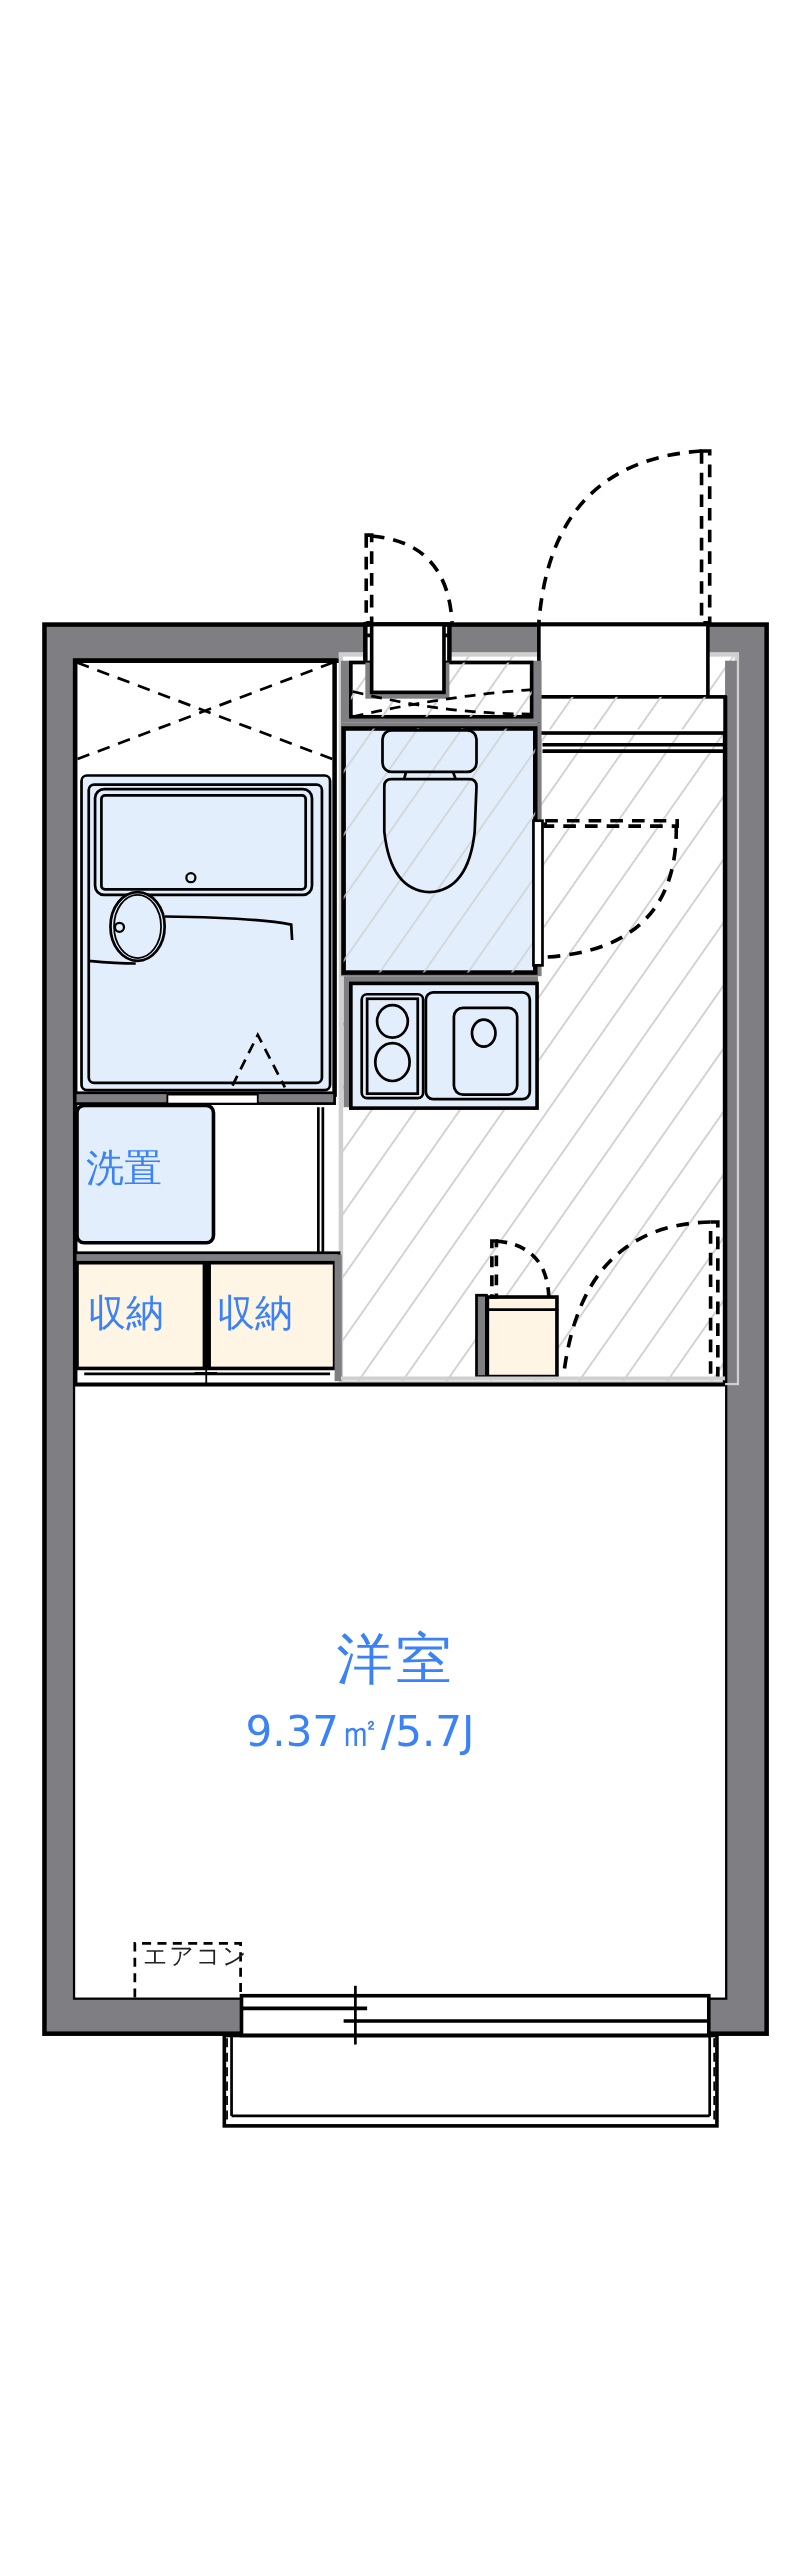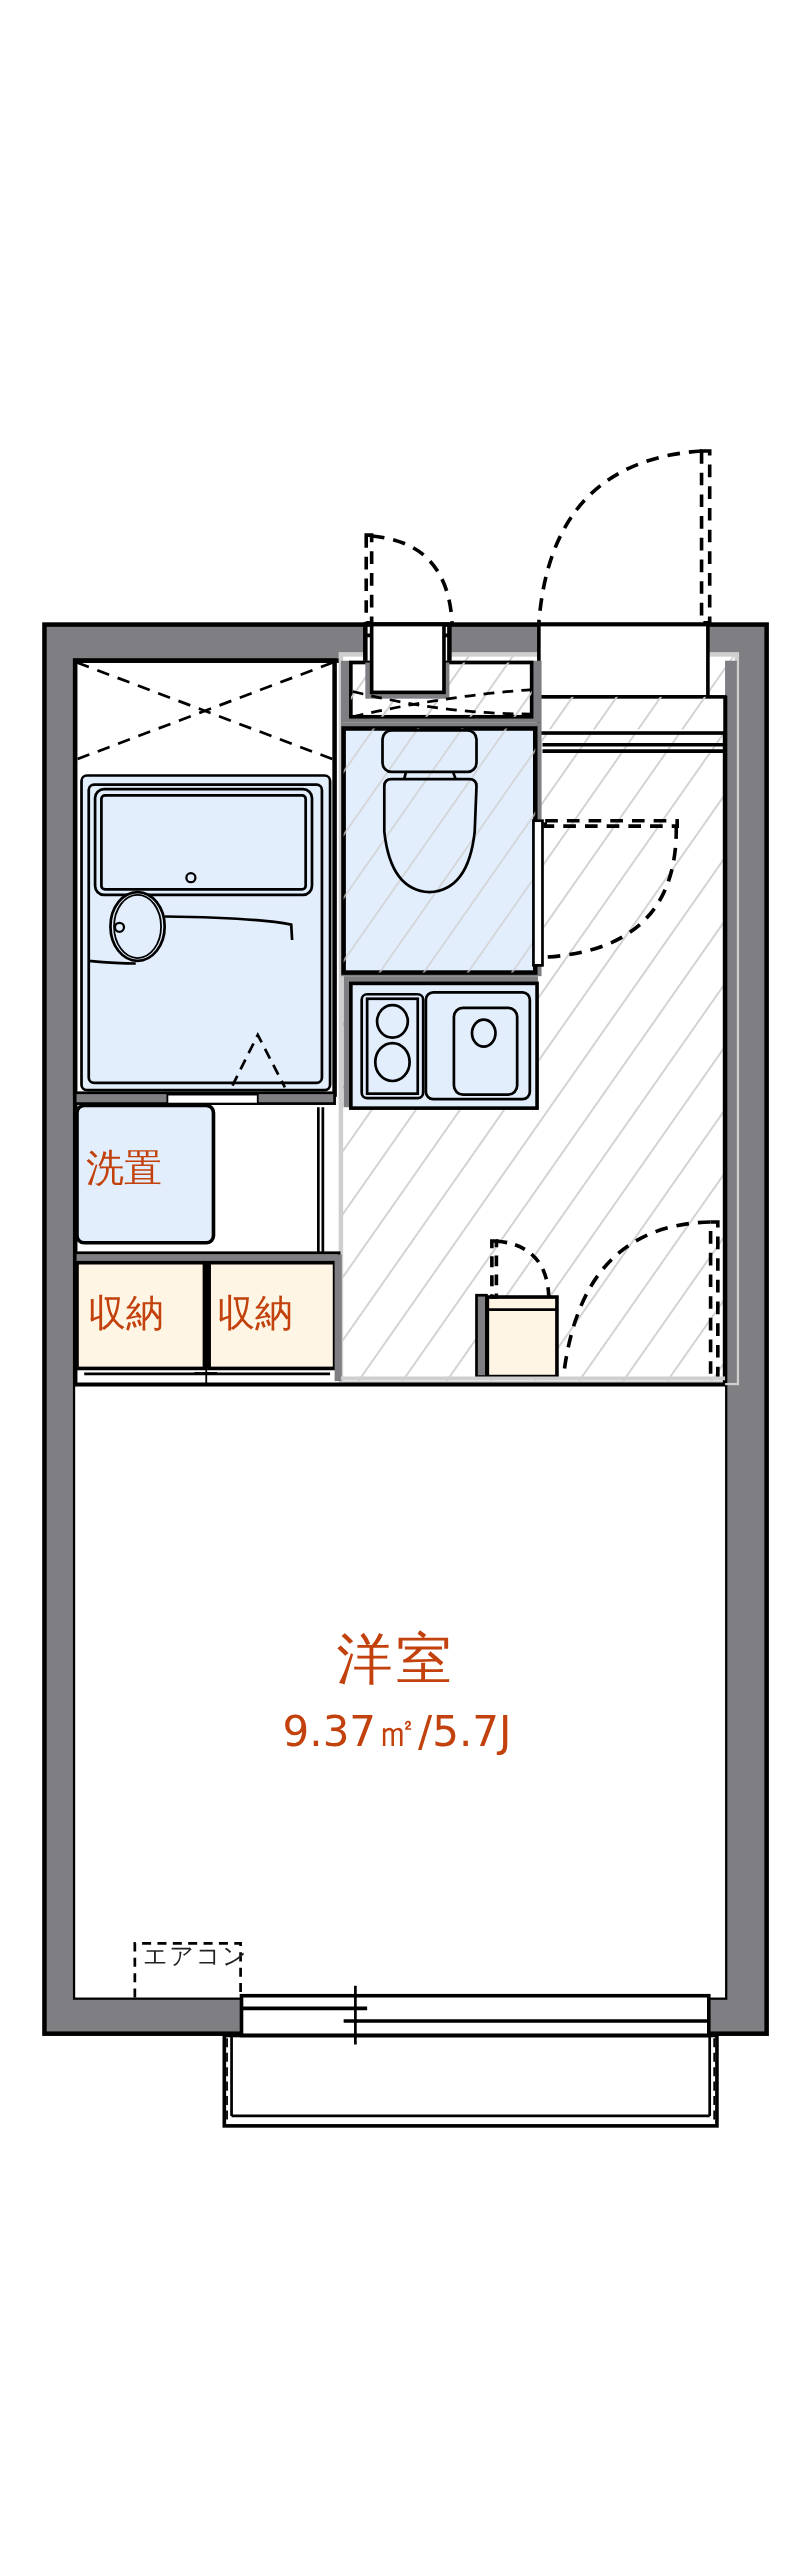--- a/index.html
+++ b/index.html
@@ -1,20 +1,20 @@
 <!DOCTYPE html>
 <html style="font-size:14.5px"><head>
 <meta charset="utf-8">
 <style>
   html, body { margin:0; padding:0; background:#ffffff; }
   body { width:812px; height:2576px; position:relative; overflow:hidden; }
   #plan { position:absolute; left:0; top:0; width:812px; height:2576px; }
-  .label { position:absolute; font-family:"DejaVu Sans", sans-serif; color:#c2410c; white-space:nowrap; }
+  .label { position:absolute; font-family:"DejaVu Sans", sans-serif; color:#3b82f6; white-space:nowrap; }
   .room-title { left:0; width:792px; text-align:center; top:1622px; font-size:56px; letter-spacing:3.6px; }
-  .room-area { left:0; width:720px; text-align:center; top:1704px; font-size:42px;padding-left:37px; }
+  .room-area { left:0; width:720px; text-align:center; top:1704px; font-size:42px; }
   .washer-label { left:86px; top:1143px; font-size:38px; }
   .closet1-label { left:88px; top:1288px; font-size:38px; }
   .closet2-label { left:217px; top:1288px; font-size:38px; }
   .ac-label { left:143px; top:1940px; font-size:24px; letter-spacing:1.8px; color:#222; }
 </style>
 </head>
 <body>
 
 <svg id="plan" viewBox="0 0 898 2850" xmlns="http://www.w3.org/2000/svg">
   <defs>

